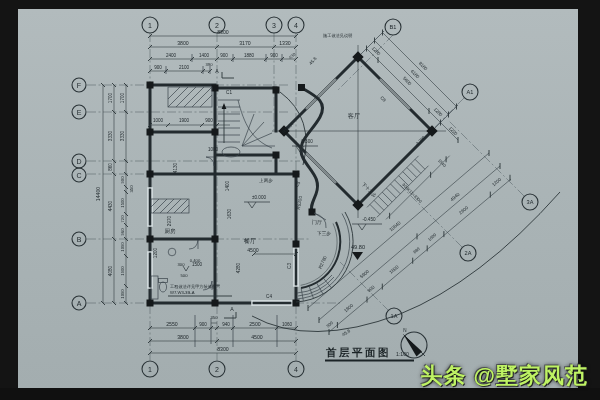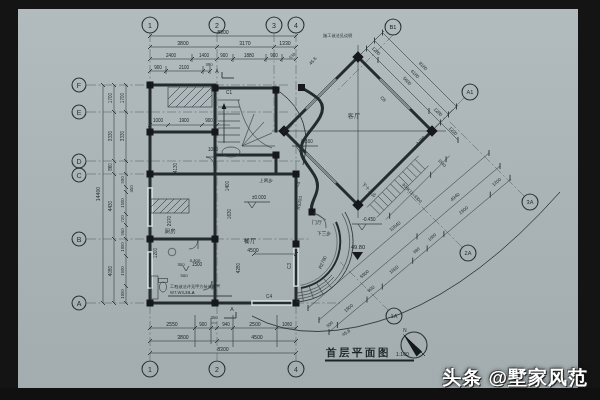--- a/index.html
+++ b/index.html
@@ -19,22 +19,22 @@
   .col{fill:#15191b;stroke:none;}
   .glz{stroke:#cfd8da;stroke-width:1.6;fill:none;}
   .glc{stroke:#2b3539;stroke-width:.5;fill:none;}
   text{fill:#1f272b;}
   .f4{font-size:4.2px;}.f45{font-size:4.6px;}.f5{font-size:5.2px;}.f55{font-size:5.6px;}
   .f6{font-size:6.2px;}.f7{font-size:7px;}
   .mid{text-anchor:middle;}
   .ttl{font-size:10.5px;font-weight:bold;letter-spacing:2.5px;fill:#1b2326;}
   .lvl{fill:none;stroke:#2b3539;stroke-width:.7;}
   .lvlf{fill:#15191b;stroke:none;}
-  .watermark{position:absolute;right:12px;bottom:9px;color:#ffffff;font-weight:bold;
-             font-size:19px;letter-spacing:1px;
+  .watermark{position:absolute;right:12px;bottom:9px;color:#bef264;font-weight:bold;
+             font-size:22px;letter-spacing:1px;
              text-shadow:0 0 4px rgba(0,0,0,.95),1px 1px 0 rgba(40,40,40,.9),-1px -1px 0 rgba(60,60,60,.6);margin-top:17px;}
   .strip{position:absolute;left:0;bottom:0;width:600px;height:12px;background:#101010;}
 </style>
 </head>
 <body>
 
 <div class="stage">
   <div class="canvas"></div>
 
   <svg width="600" height="400" viewBox="0 0 600 400">

